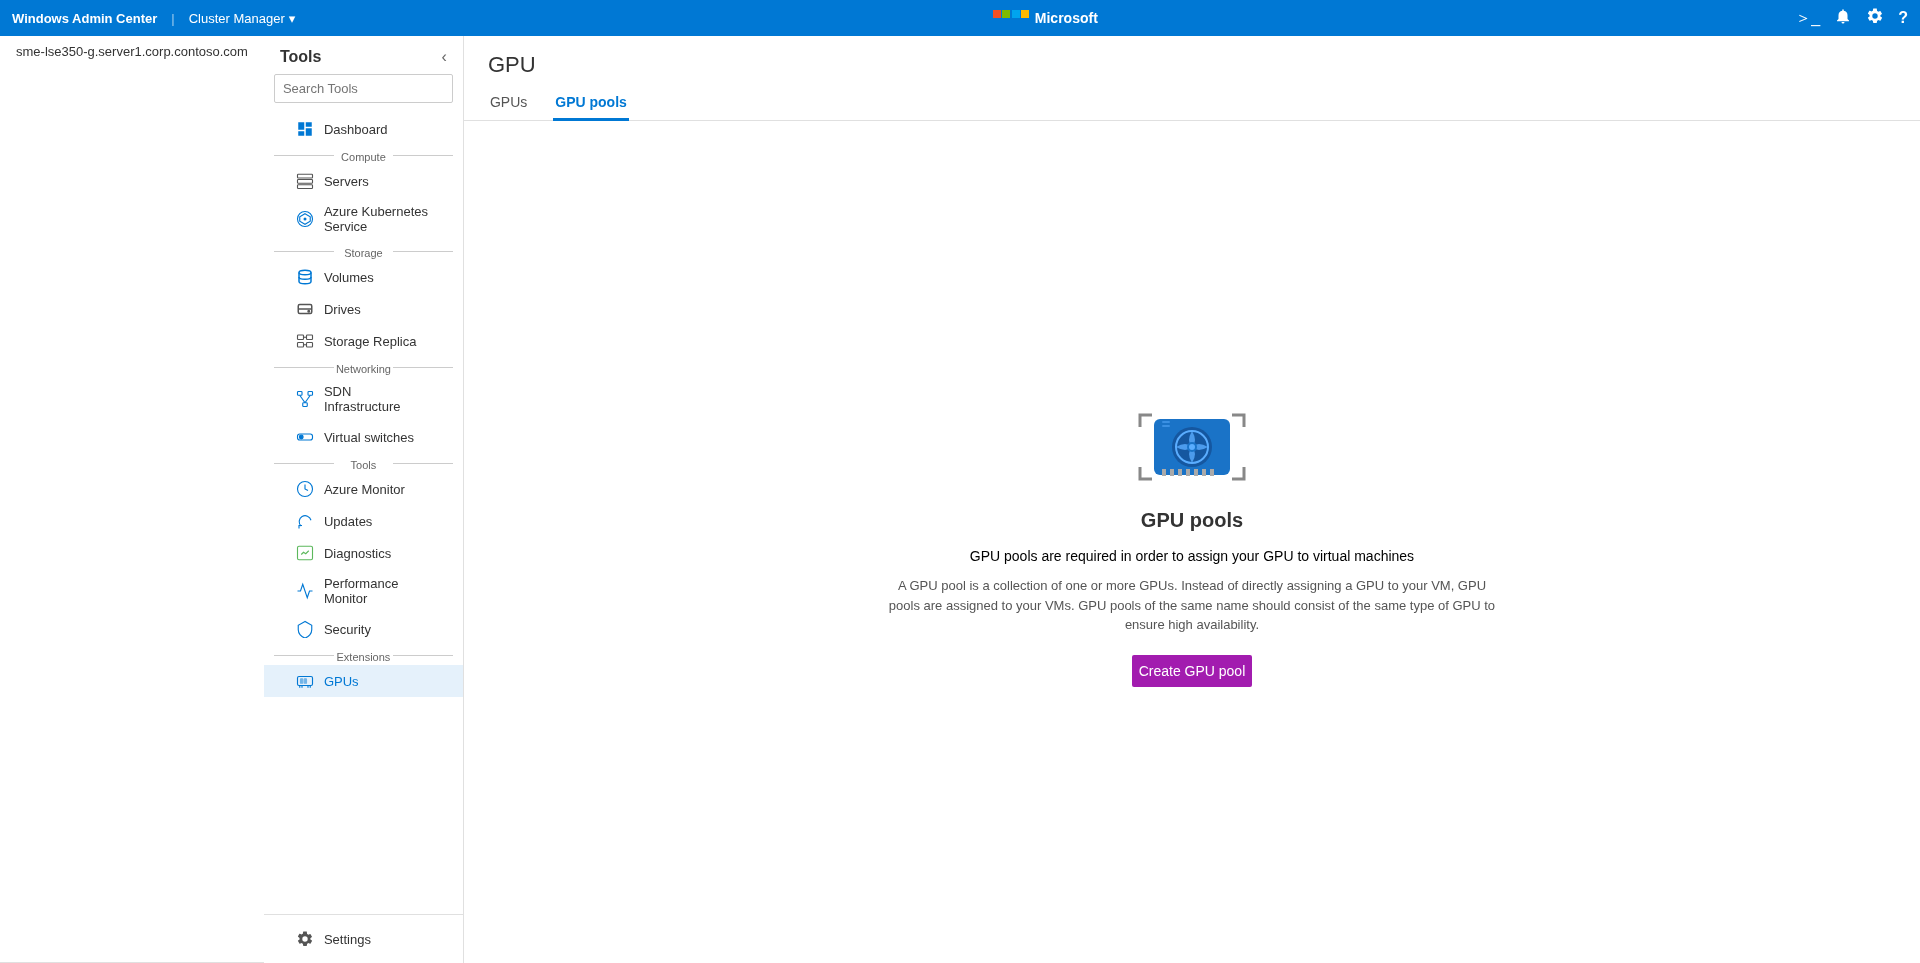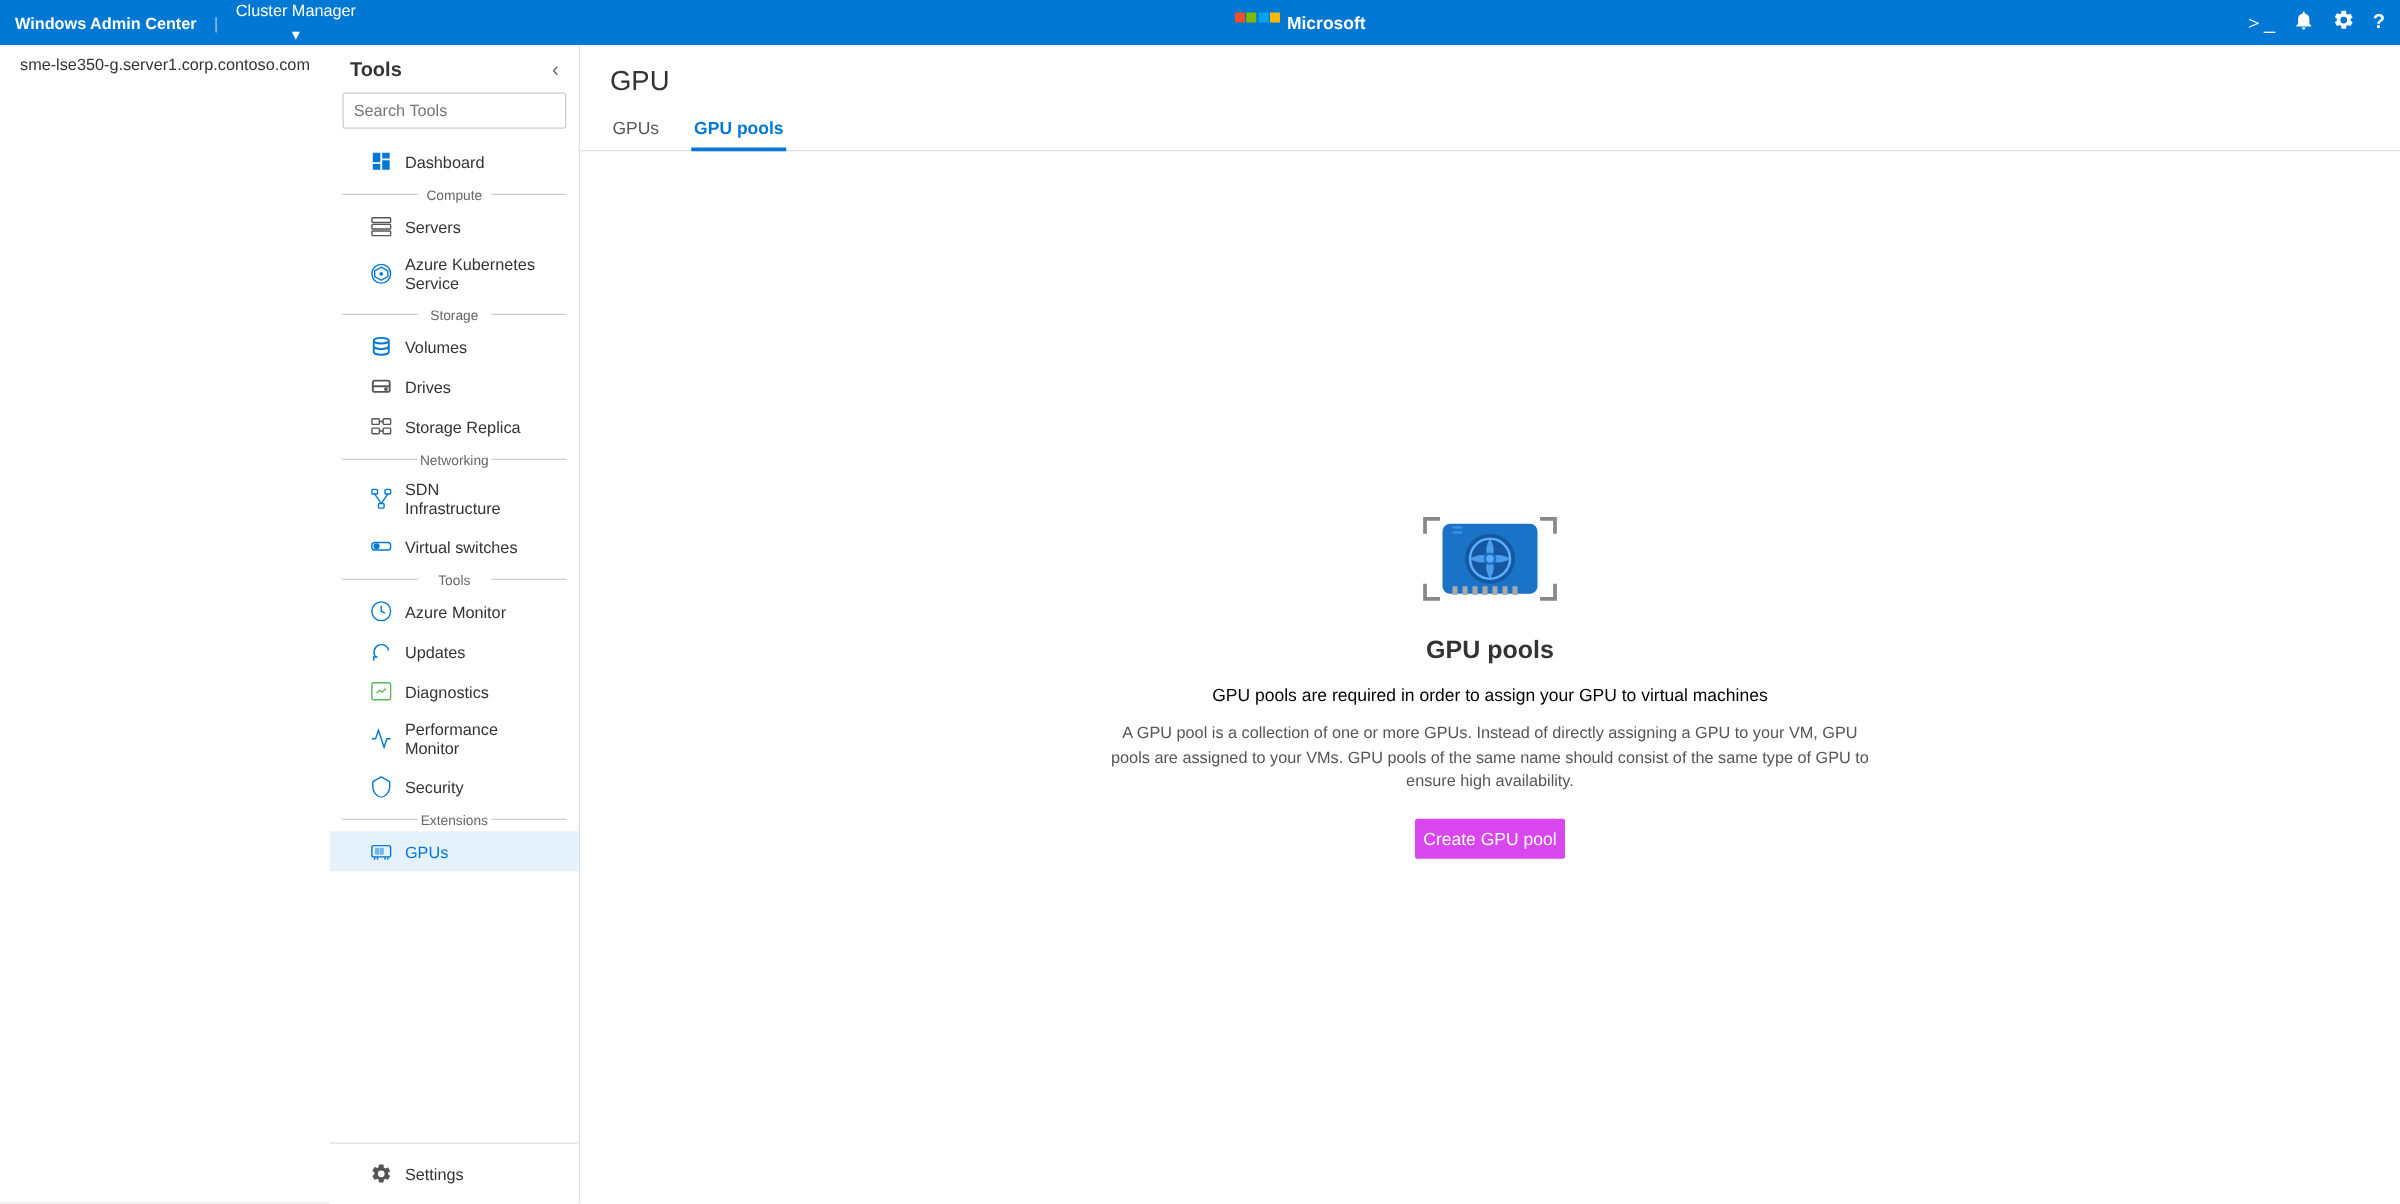--- a/index.html
+++ b/index.html
@@ -29,21 +29,20 @@
     }
     .topbar-sep {
       color: rgba(255,255,255,0.6);
       margin: 0 6px;
     }
     .cluster-manager {
       display: flex;
       align-items: center;
       gap: 4px;
       font-size: 13px;
-      flex-direction: column;
     }
     .topbar-center {
       display: flex;
       align-items: center;
       gap: 6px;
       font-size: 14px;
       font-weight: 600;
     }
     .ms-logo {
       display: flex;
@@ -264,21 +263,21 @@
       color: #000000;
       margin-top: 4px;
     }
     .empty-state-desc2 {
       font-size: 13px;
       color: #555;
       line-height: 1.5;
     }
 
     .btn-primary {
-      background: #d946ef;
+      background: #a21caf;
       color: #fff;
       border: none;
       padding: 8px 7px;
       font-size: 14px;
       cursor: pointer;
       border-radius: 2px;
       margin-top: 8px;
     }
 
     

